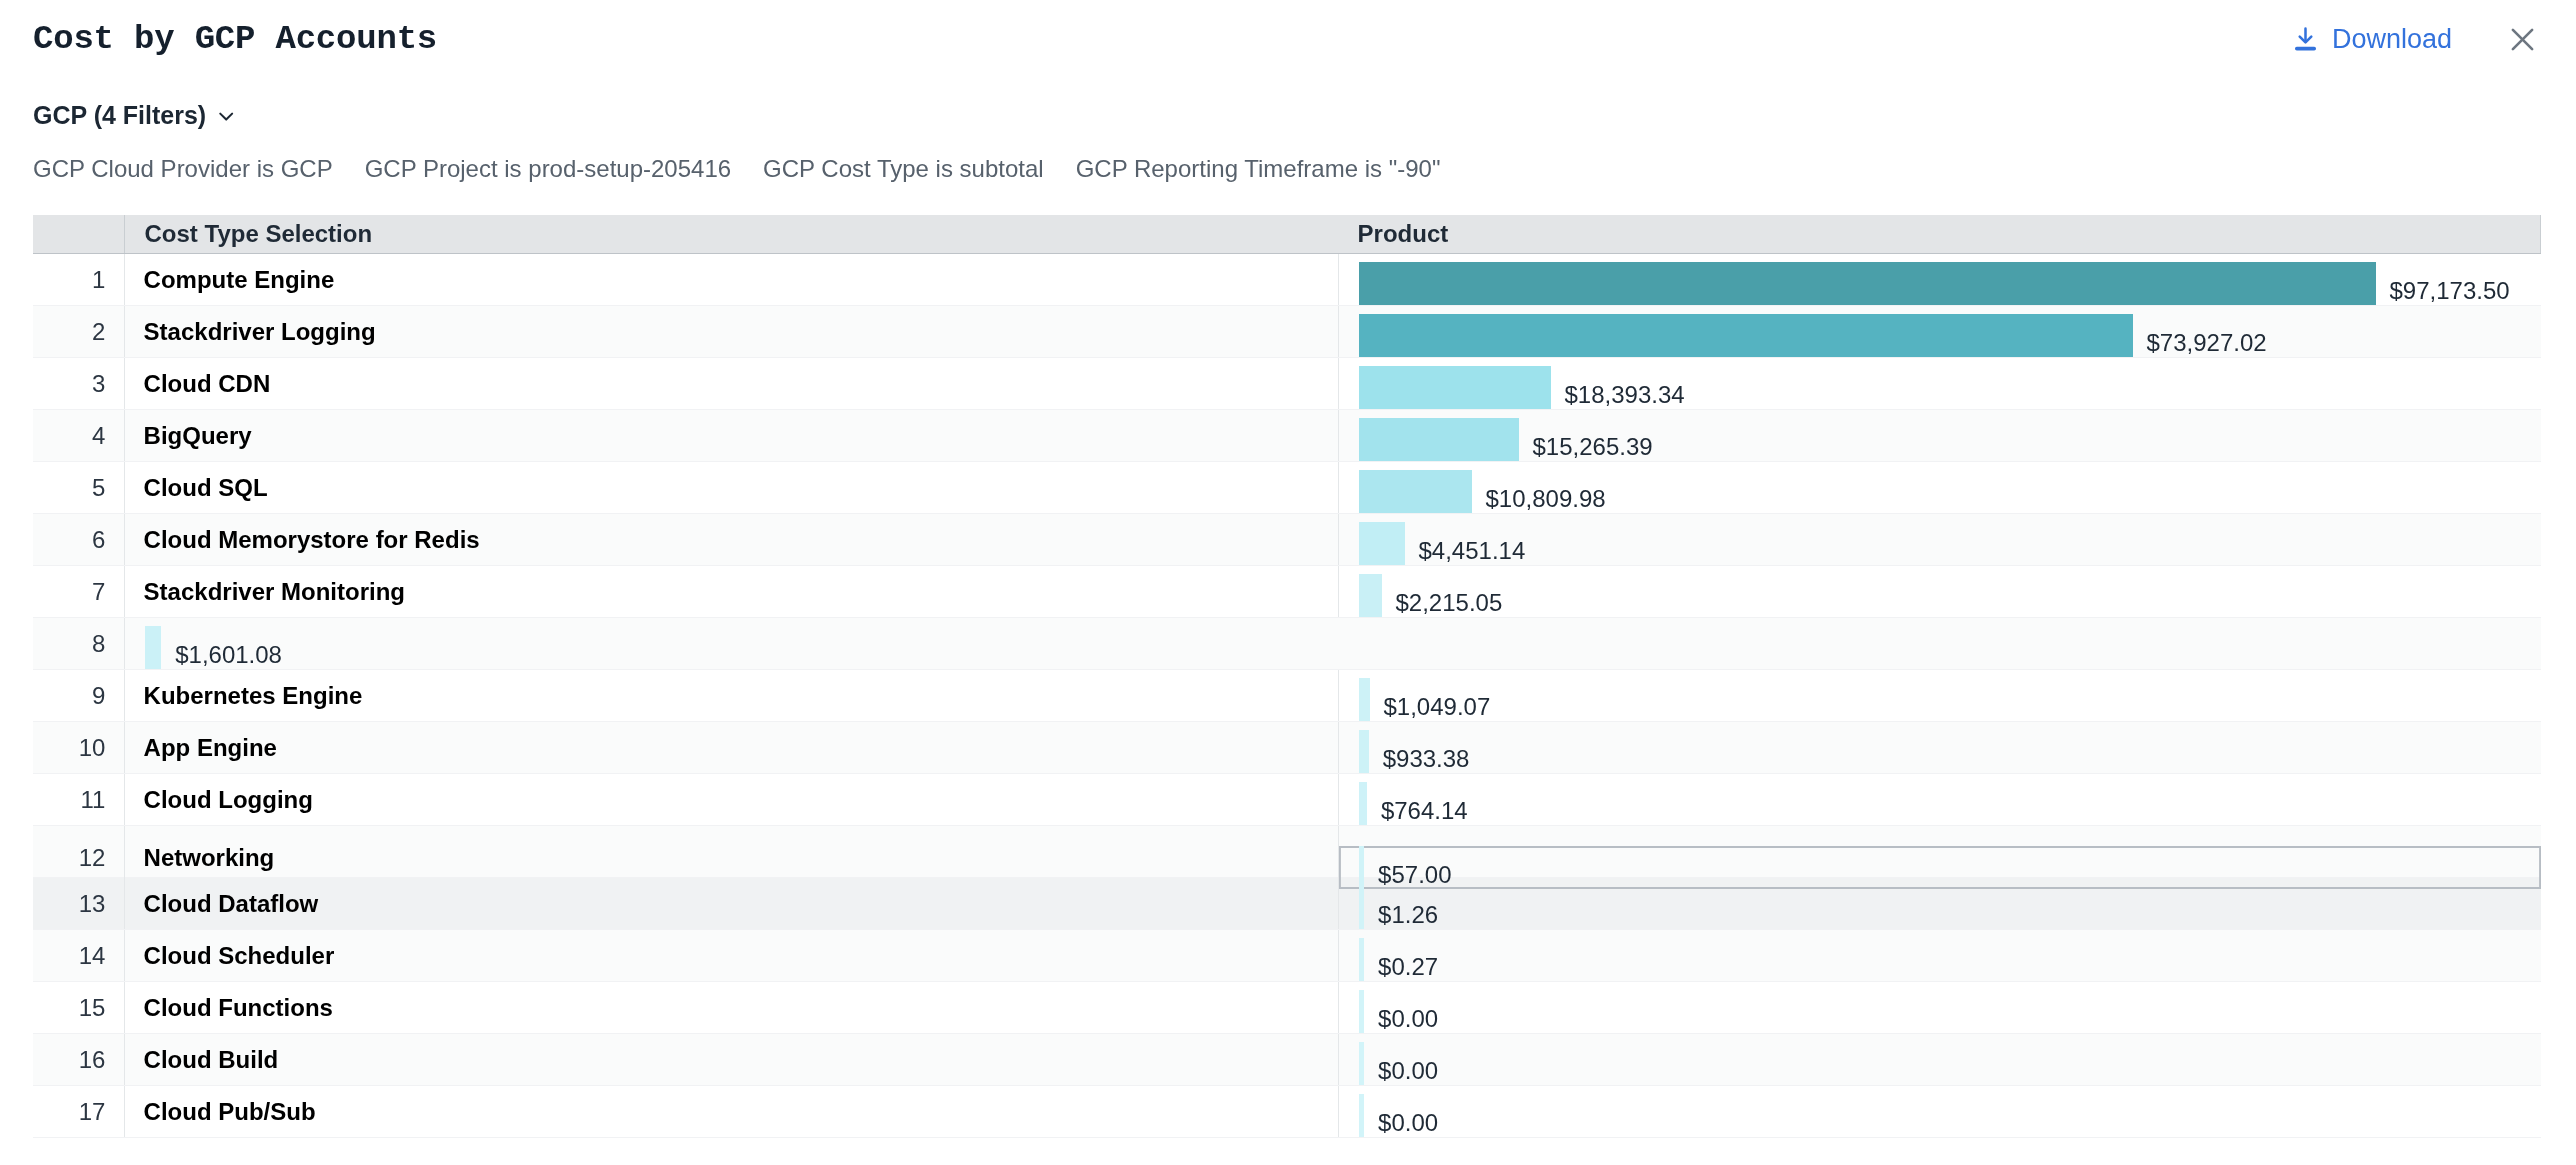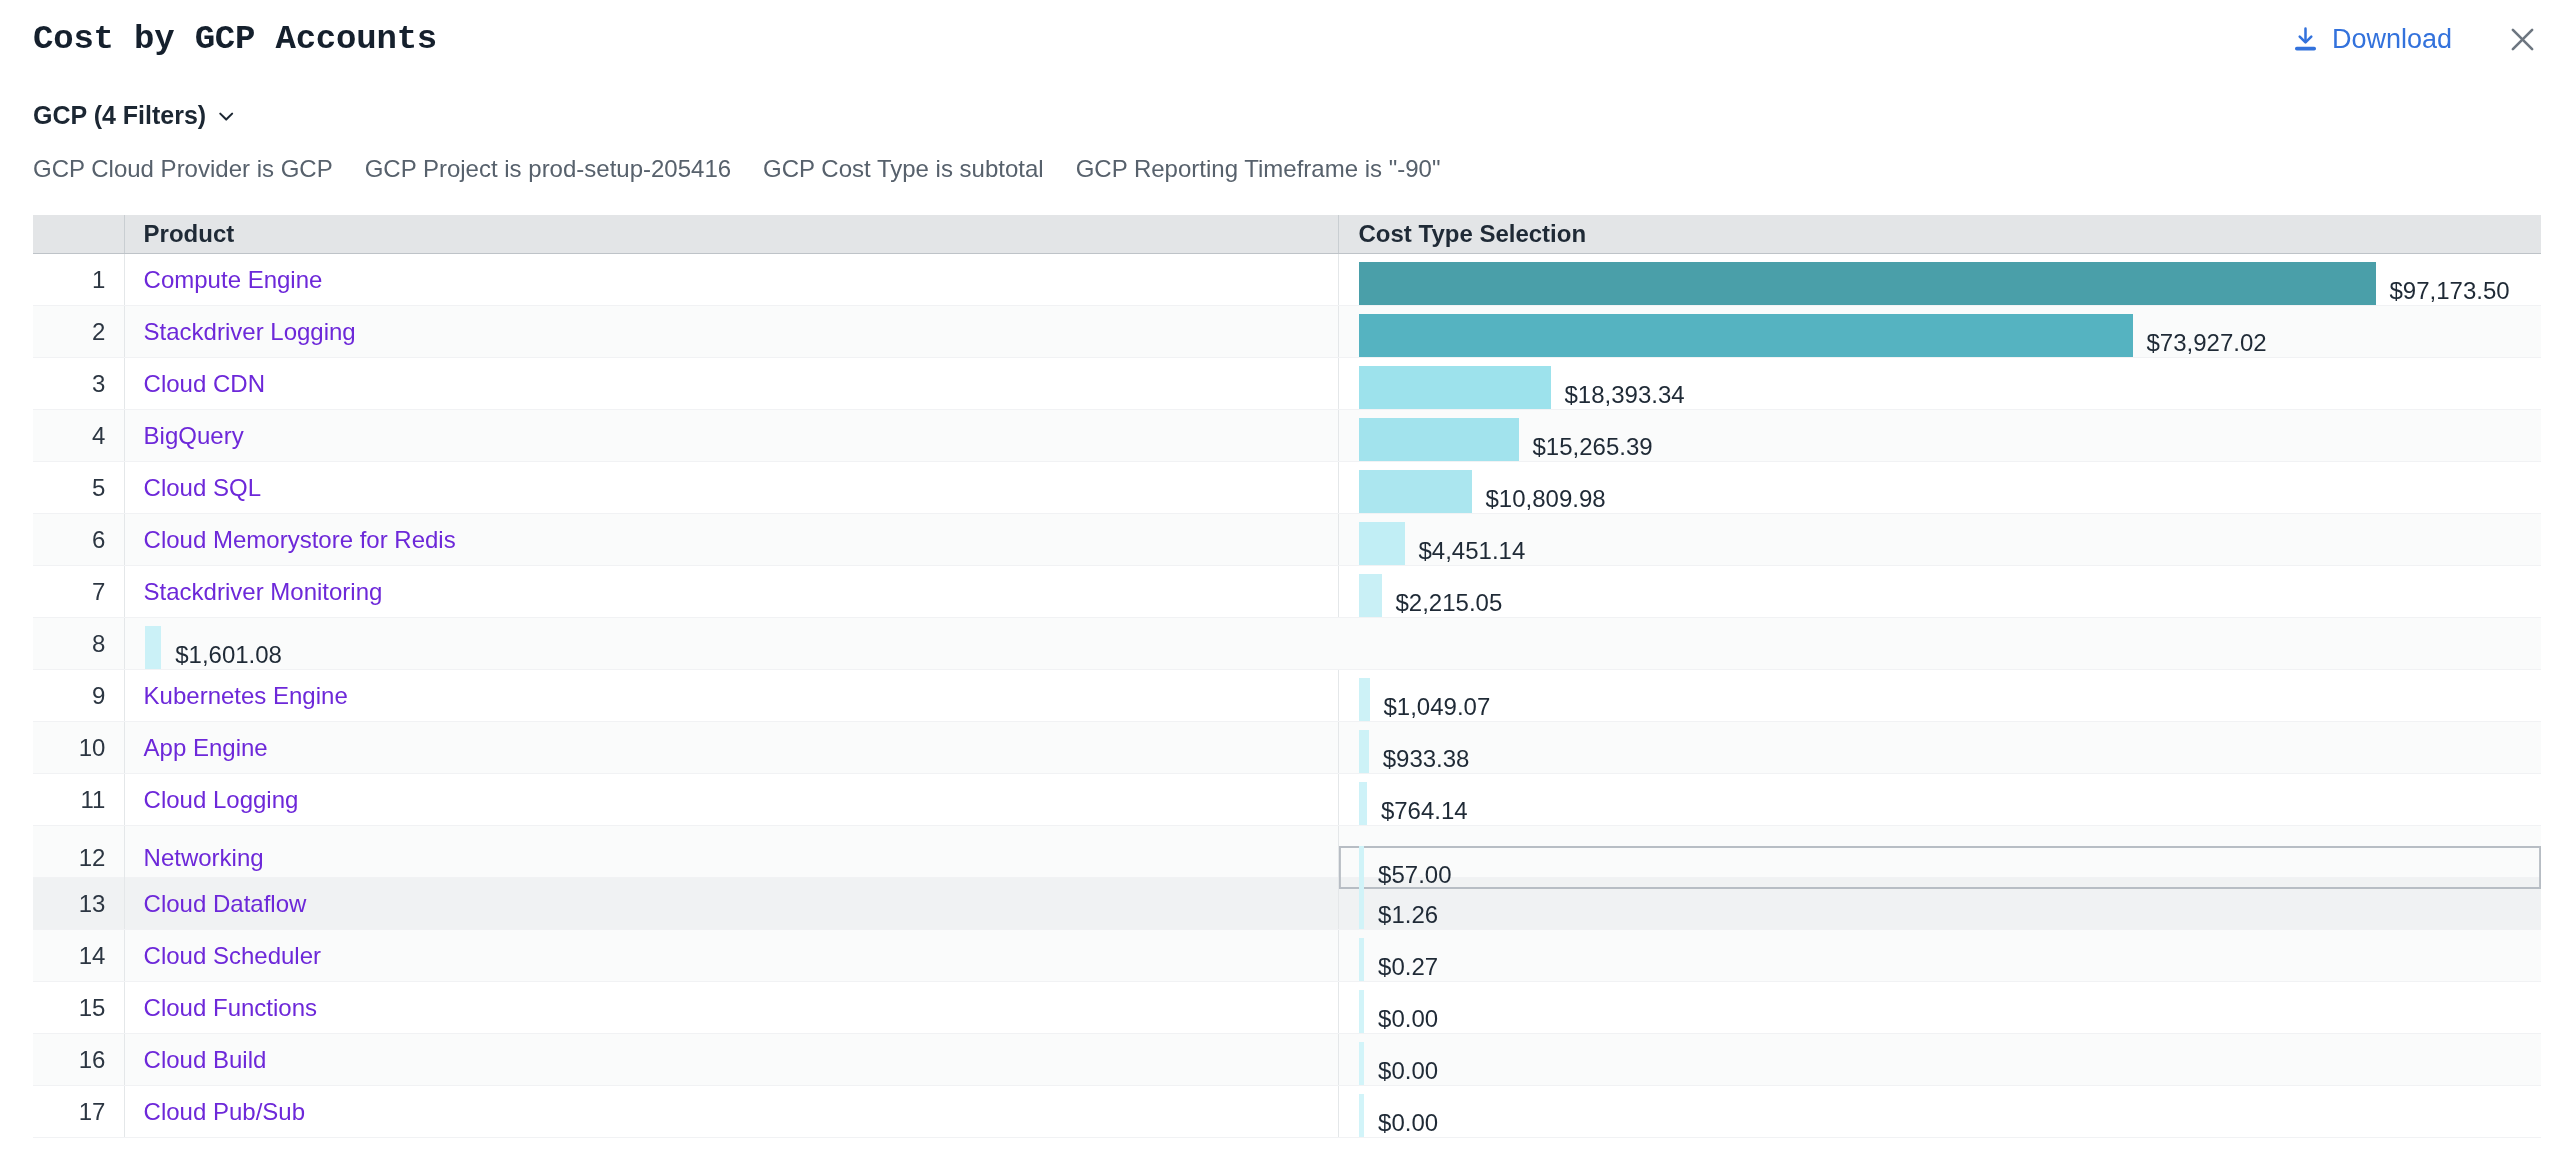--- a/index.html
+++ b/index.html
@@ -49,21 +49,21 @@
     font-size: 24px;
   }
   .row.even { background: #fafbfb; }
   .row.hovered { background: #f0f2f3; }
   .cell-num {
     display: flex; align-items: center; justify-content: flex-end;
     padding-right: 18.6px; color: #2c3642; border-right: 0.9px solid #e4e7e9;
   }
   .cell-product {
     display: flex; align-items: center;
-    padding-left: 18.6px; color: #6d28d9; border-right: 0.9px solid #e4e7e9;
+    padding-left: 18.6px; color: #000000; border-right: 0.9px solid #e4e7e9; font-weight: bold;
   }
   .cell-cost { display: flex; align-items: flex-end; padding-left: 19.5px; min-width: 0; }
   .cell-cost.selected { box-shadow: inset 0 0 0 1.9px #b7bdc4; margin-top: 20px; }
   .bar { height: 43px; flex: none; }
   .val { margin-left: 14px; color: #1f2a36; white-space: nowrap; }
 </style>
 </head>
 <body>
 
 <div class="panel">
@@ -105,22 +105,22 @@
       <span>GCP Cloud Provider is GCP</span>
       <span>GCP Project is prod-setup-205416</span>
       <span>GCP Cost Type is subtotal</span>
       <span>GCP Reporting Timeframe is "-90"</span>
     </div>
   </div>
 
   <div class="grid">
     <div class="thead">
       <div class="th th-num"></div>
+      <div class="th th-cost">Cost Type Selection</div>
       <div class="th th-product">Product</div>
-      <div class="th th-cost">Cost Type Selection</div>
     </div>
     <div id="tbody">
         <div class="row">
     <div class="cell-num">1</div>
     <div class="cell-product">Compute Engine</div>
     <div class="cell-cost">
       <div class="bar" style="width: 1017px; background: rgb(74, 159, 169);"></div>
       <span class="val">$97,173.50</span>
     </div>
   </div>

